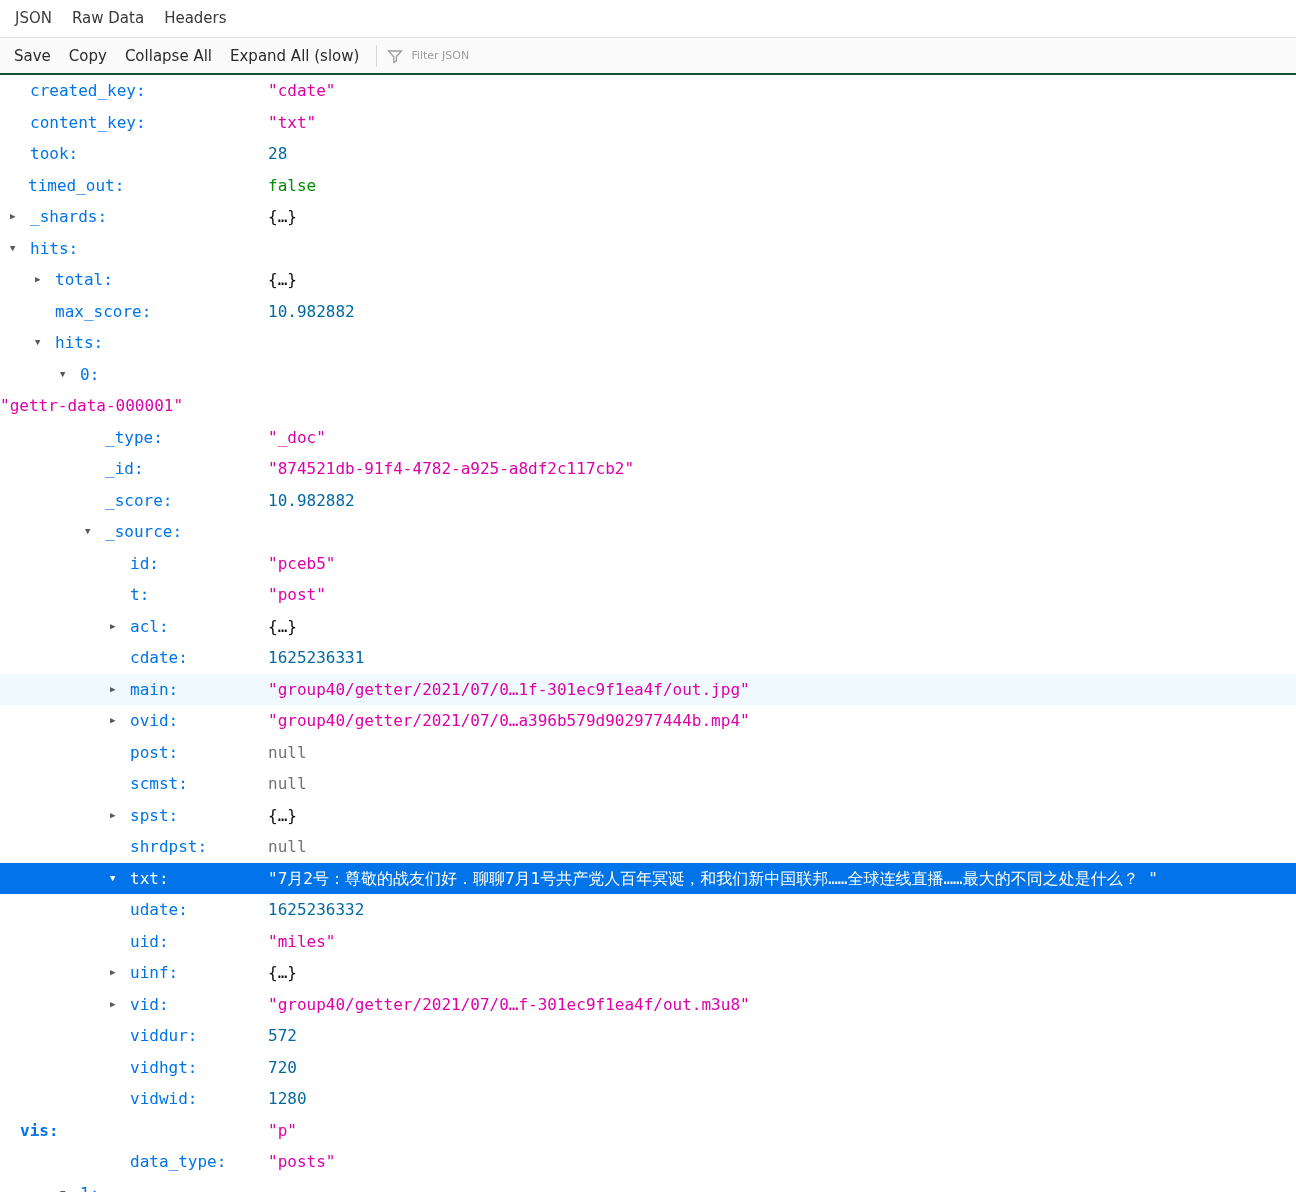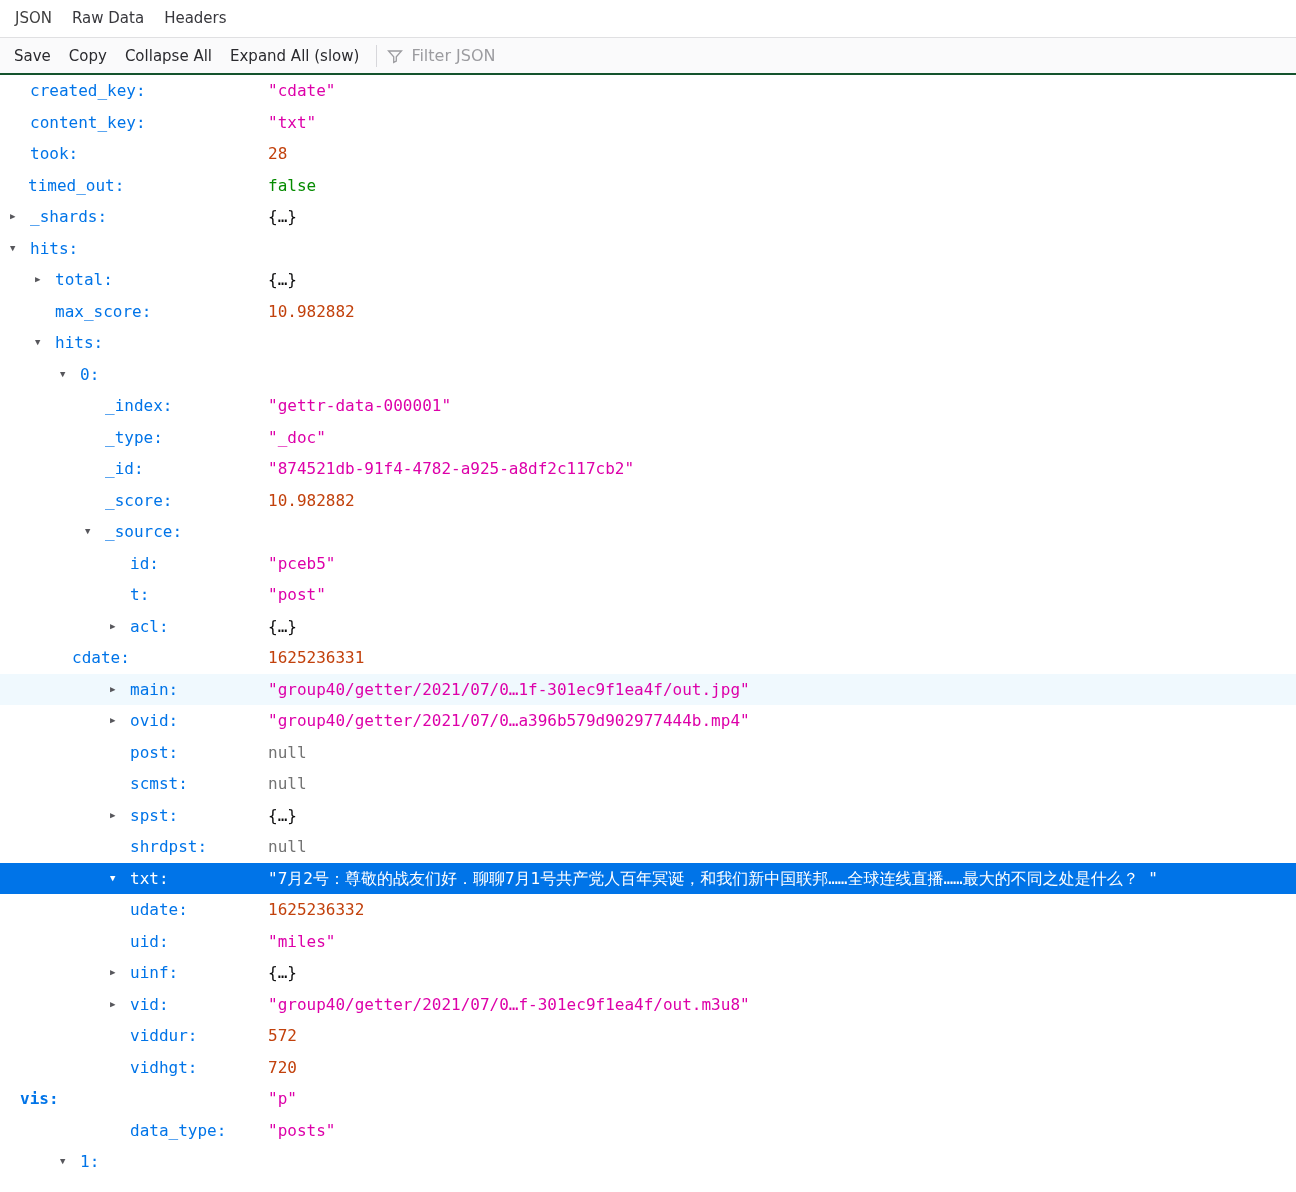--- a/index.html
+++ b/index.html
@@ -20,21 +20,21 @@
   .toolbar {
     height:37px; display:flex; align-items:center;
     background:#fafafb; border-bottom:2px solid #14532d;
     padding-left:5px; font-size:15px; color:#2a2a2e;
   }
   .tbtn { padding:0 9px; cursor:default; }
   .sep { width:1px; height:22px; background:#d7d7db; margin:0 6px 0 8px; }
   .filterbox { display:flex; align-items:center; gap:8px; padding-left:4px; }
   .filter-input {
     border:none; background:transparent; outline:none;
-    font-size:16px; color:#38383d; width:260px;
+    font-size:11px; color:#38383d; width:260px;
     font-family:"DejaVu Sans", sans-serif;
   }
   .filter-input::placeholder { color:#9c9ca0; }
 
   
   .tree {
     font-family:"DejaVu Sans Mono", monospace;
     font-size:16px;
   }
   .row {
@@ -43,21 +43,21 @@
   .row.highlight { background:#f0f9fe; }
   .row.selected  { background:#0074e8; }
   .keycell { flex:none; width:268px; display:flex; align-items:center; }
   .arrow {
     width:20px; flex:none; font-size:9px; color:#57575c;
     display:inline-block; line-height:31.5px;
   }
   .key { color:#0074e8; }
   .val { flex:1; overflow:hidden; }
   .val.str  { color:#dd00a9; }
-  .val.num  { color:#c2410c; }
+  .val.num  { color:#0369a1; }
   .val.bool { color:#058b00; }
   .val.nil  { color:#737373; }
   .val.obj  { color:#0c0c0d; }
   .row.selected .key,
   .row.selected .val,
   .row.selected .arrow { color:#ffffff; }
 </style>
 </head>
 <body>
 
@@ -148,49 +148,45 @@
       <span class="val obj"></span>
     </div>
     <div class="row">
       <span class="keycell" style="padding-left: 60px;">
         <span class="arrow">▼</span>
         <span class="key">0:</span>
       </span>
       <span class="val obj"></span>
     </div>
     <div class="row">
+      <span class="val str">"gettr-data-000001"</span>
+    </div>
+    <div class="row">
       <span class="keycell" style="padding-left: 85px;">
         <span class="arrow"></span>
-        <span class="key">_index:</span>
-      </span>
-      <span class="val str">"gettr-data-000001"</span>
+        <span class="key">_type:</span>
+      </span>
+      <span class="val str">"_doc"</span>
     </div>
     <div class="row">
       <span class="keycell" style="padding-left: 85px;">
         <span class="arrow"></span>
-        <span class="key">_type:</span>
-      </span>
-      <span class="val str">"_doc"</span>
+        <span class="key">_id:</span>
+      </span>
+      <span class="val str">"874521db-91f4-4782-a925-a8df2c117cb2"</span>
     </div>
     <div class="row">
       <span class="keycell" style="padding-left: 85px;">
         <span class="arrow"></span>
-        <span class="key">_id:</span>
-      </span>
-      <span class="val str">"874521db-91f4-4782-a925-a8df2c117cb2"</span>
+        <span class="key">_score:</span>
+      </span>
+      <span class="val num">10.982882</span>
     </div>
     <div class="row">
       <span class="keycell" style="padding-left: 85px;">
-        <span class="arrow"></span>
-        <span class="key">_score:</span>
-      </span>
-      <span class="val num">10.982882</span>
-    </div>
-    <div class="row">
-      <span class="keycell" style="padding-left: 85px;">
         <span class="arrow">▼</span>
         <span class="key">_source:</span>
       </span>
       <span class="val obj"></span>
     </div>
     <div class="row">
       <span class="keycell" style="padding-left: 110px;">
         <span class="arrow"></span>
         <span class="key">id:</span>
       </span>
@@ -204,21 +200,21 @@
       <span class="val str">"post"</span>
     </div>
     <div class="row">
       <span class="keycell" style="padding-left: 110px;">
         <span class="arrow">▶</span>
         <span class="key">acl:</span>
       </span>
       <span class="val obj">{…}</span>
     </div>
     <div class="row">
-      <span class="keycell" style="padding-left: 52px;">
+      <span class="keycell" style="padding-left: 110px;">
         <span class="arrow"></span>
         <span class="key">cdate:</span>
       </span>
       <span class="val num">1625236331</span>
     </div>
     <div class="row highlight">
       <span class="keycell" style="padding-left: 110px;">
         <span class="arrow">▶</span>
         <span class="key">main:</span>
       </span>
@@ -302,20 +298,27 @@
       <span class="val num">572</span>
     </div>
     <div class="row">
       <span class="keycell" style="padding-left: 110px;">
         <span class="arrow"></span>
         <span class="key">vidhgt:</span>
       </span>
       <span class="val num">720</span>
     </div>
     <div class="row">
+      <span class="keycell" style="padding-left: 110px;">
+        <span class="arrow"></span>
+        <span class="key">vidwid:</span>
+      </span>
+      <span class="val num">1280</span>
+    </div>
+    <div class="row">
       <span class="keycell" style=" font-weight: bold;">
         <span class="arrow"></span>
         <span class="key">vis:</span>
       </span>
       <span class="val str">"p"</span>
     </div>
     <div class="row">
       <span class="keycell" style="padding-left: 110px;">
         <span class="arrow"></span>
         <span class="key">data_type:</span>

